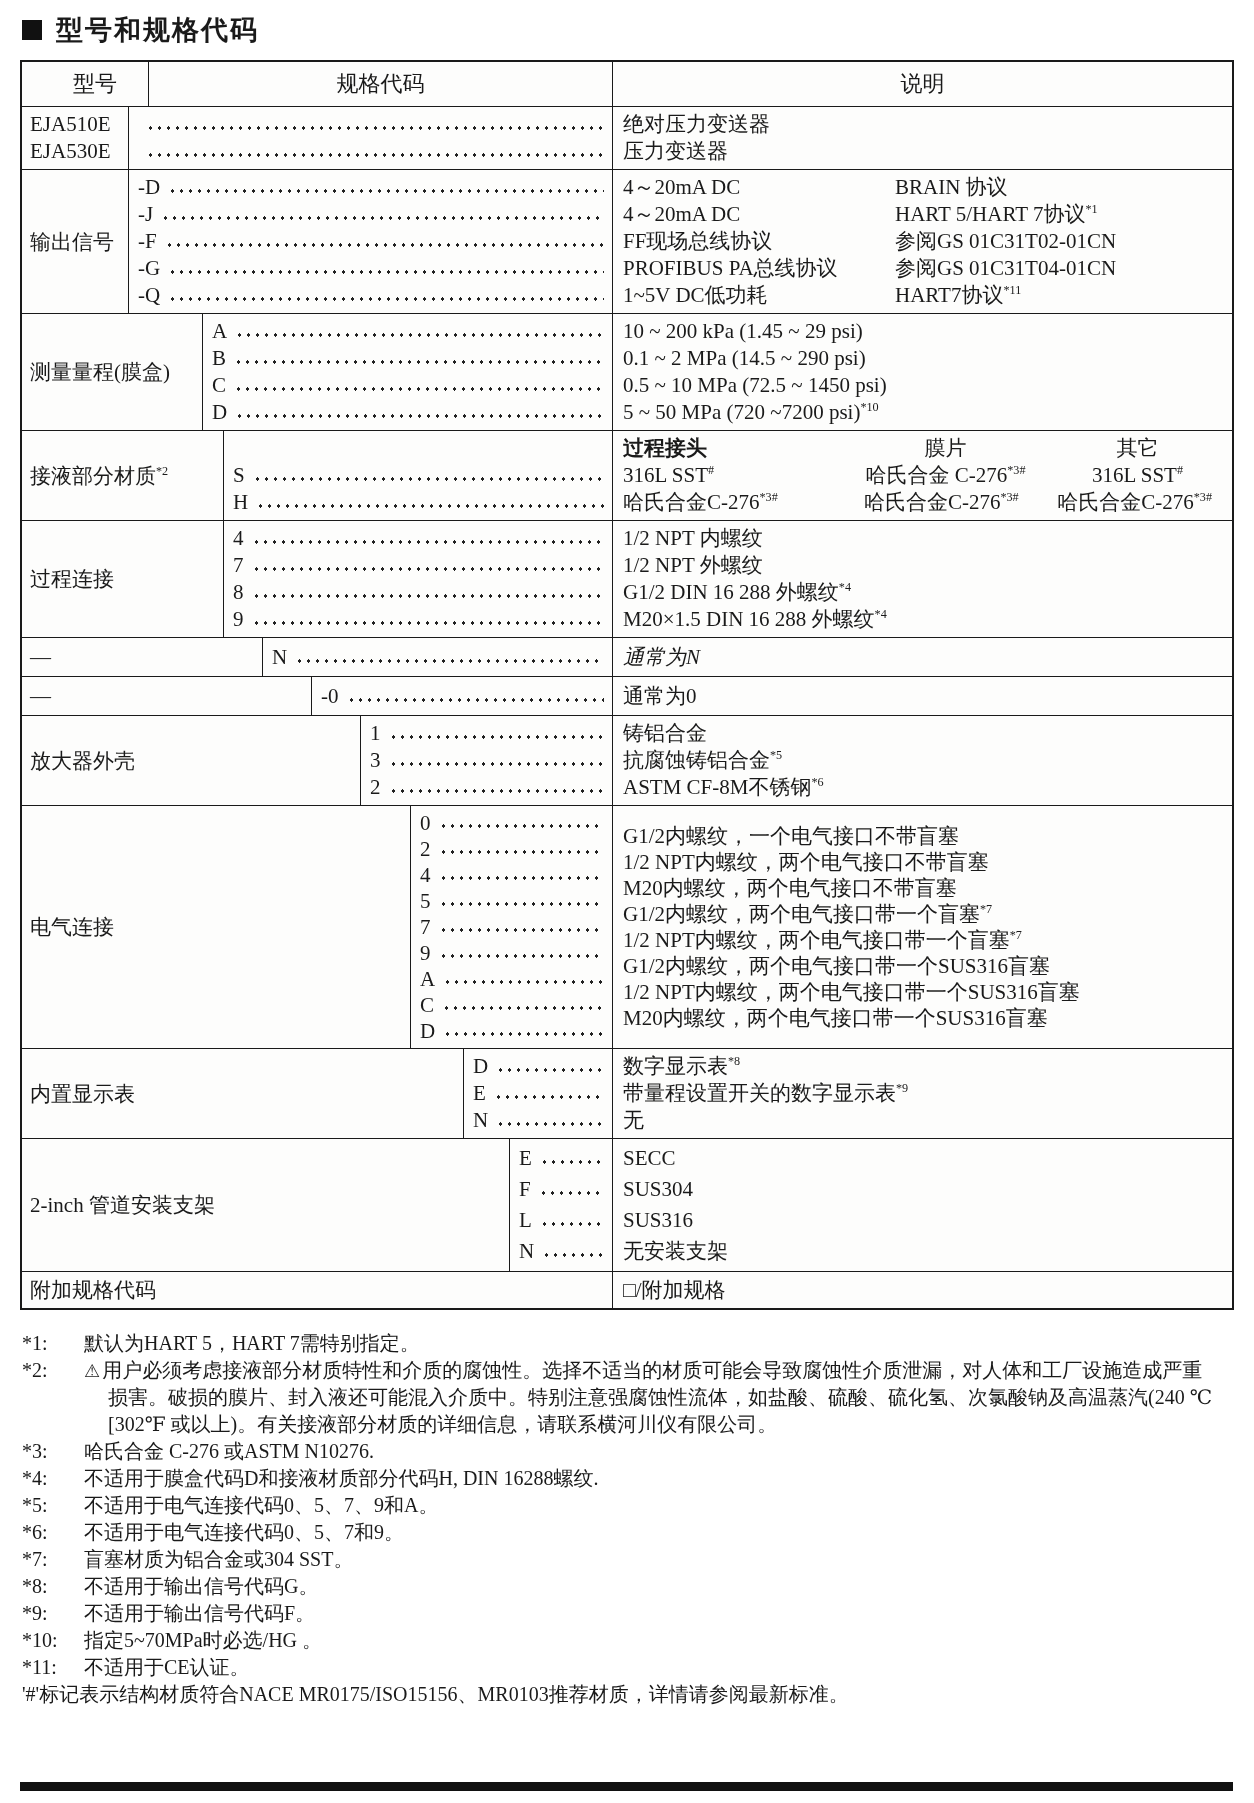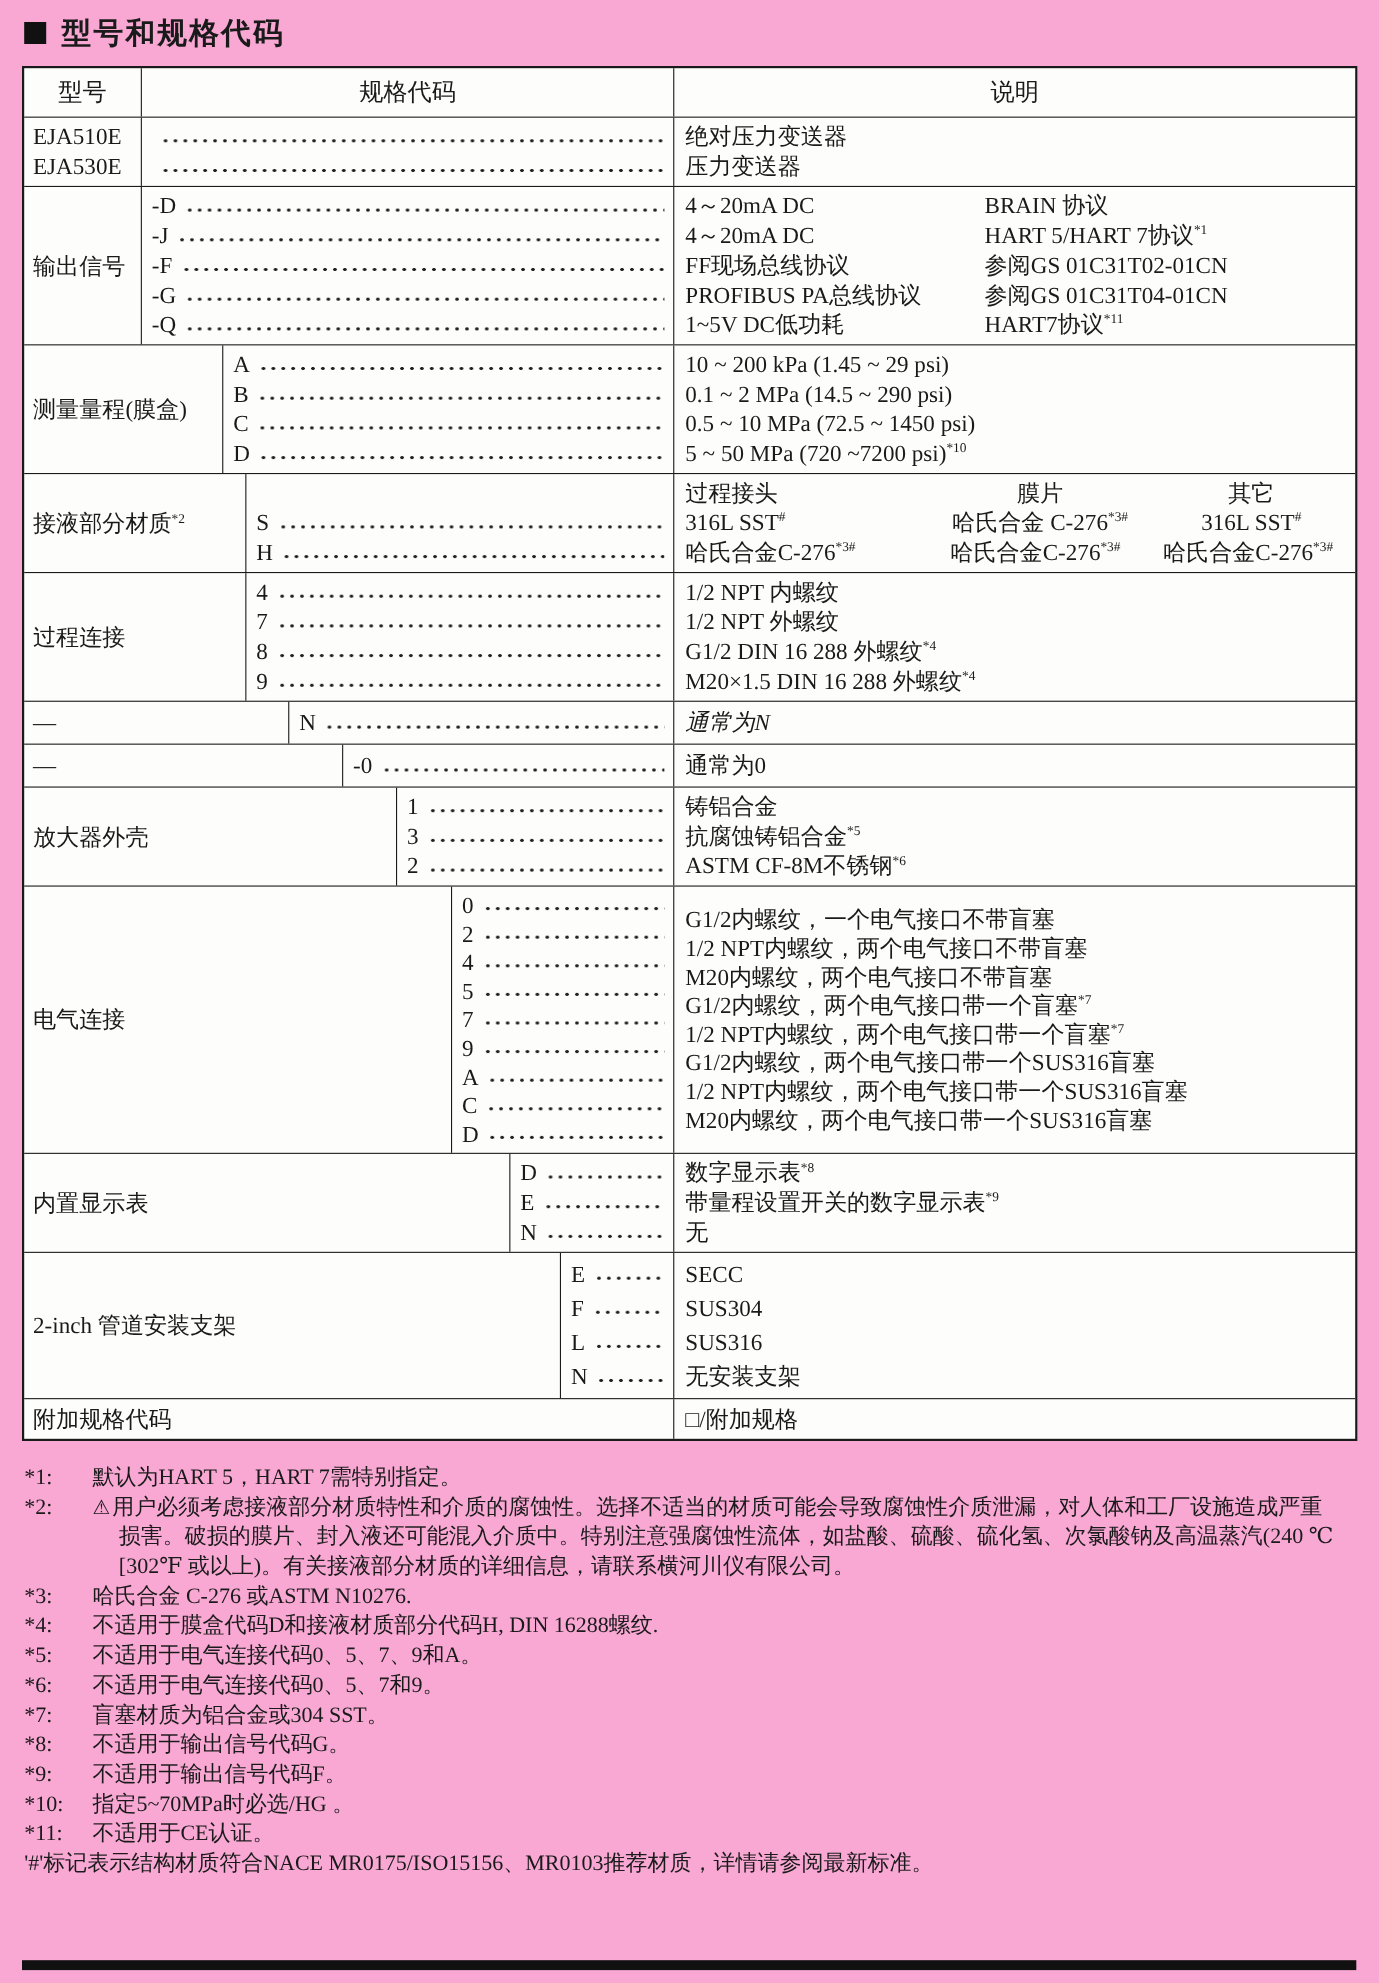--- a/index.html
+++ b/index.html
@@ -1,20 +1,20 @@
 <!DOCTYPE html>
 <html><head>
 <meta charset="utf-8">
 <style>
   html,body{margin:0;padding:0;background:#e8e8e8;}
   .page{
     position:relative;
     width:1254px;height:1803px;
     margin:0 auto;
-    background:#f9a8d4;
+    background:#ffffff;
     font-family:"Liberation Serif","DejaVu Serif",serif;
     color:#1a1a1a;
     overflow:hidden;
   }
   .title-row{display:flex;align-items:center;gap:14px;padding:12px 0 8px 22px;}
   .title-square{width:20px;height:20px;background:#111;flex:0 0 auto;}
   .page-title{font-size:27px;font-weight:700;letter-spacing:2px;margin:0;}
 
   .spec-table{
     margin:4px 20px 0 20px;
@@ -35,21 +35,21 @@
     background-image:radial-gradient(circle,#222 1.5px,transparent 1.7px);
     background-size:9px 10px;background-repeat:repeat-x;background-position:0 68%;
   }
   .desc{width:620px;flex:0 0 auto;border-left:1px solid #1a1a1a;display:flex;flex-direction:column;justify-content:center;padding-left:10px;padding-right:20px;font-size:21px;}
   .desc-line{white-space:nowrap;}
   .desc-line.cols{display:flex;white-space:normal;}
   .dcol{white-space:nowrap;overflow:visible;}
   sup{font-size:0.58em;line-height:0;}
 
   
-  .t-header{font-size:22px;}
+  .t-header{font-size:22px;margin-left:20px;}
   .t-header .cell{display:flex;align-items:center;justify-content:center;padding:7px 0;}
   .h-model{width:106px;flex:0 0 auto;}
   .h-spec{flex:1 1 auto;border-left:1px solid #1a1a1a;}
   .h-desc{width:620px;flex:0 0 auto;border-left:1px solid #1a1a1a;}
 
   .footnotes{margin:20px 22px 0 22px;font-size:20px;line-height:27px;}
   .fn{display:flex;align-items:flex-start;}
   .fn-label{width:62px;flex:0 0 auto;white-space:pre;}
   .fn-body{flex:1 1 auto;}
   .fn-line{white-space:nowrap;}
@@ -184,21 +184,21 @@
             <span class="code">S</span>
             <span class="dots"></span>
           </div>
           <div class="code-line" style="height: 27px; line-height: 27px;">
             <span class="code">H</span>
             <span class="dots"></span>
           </div>
         </div>
         <div class="cell desc">
           <div class="desc-line cols" style="line-height: 27px; min-height: 27px;">
-            <div class="dcol" style="width: 205px;">过程接头</div>
+            <div class="dcol" style="width: 205px; font-weight: bold;">过程接头</div>
             <div class="dcol" style="width: 235px; text-align: center;">膜片</div>
             <div class="dcol" style="flex: 1 1 auto; text-align: center;">其它</div>
           </div>
           <div class="desc-line cols" style="line-height: 27px; min-height: 27px;">
             <div class="dcol" style="width: 205px;">316L SST<sup>#</sup></div>
             <div class="dcol" style="width: 235px; text-align: center;">哈氏合金 C-276<sup>*3#</sup></div>
             <div class="dcol" style="flex: 1 1 auto; text-align: center;">316L SST<sup>#</sup></div>
           </div>
           <div class="desc-line cols" style="line-height: 27px; min-height: 27px;">
             <div class="dcol" style="width: 205px;">哈氏合金C-276<sup>*3#</sup></div>

